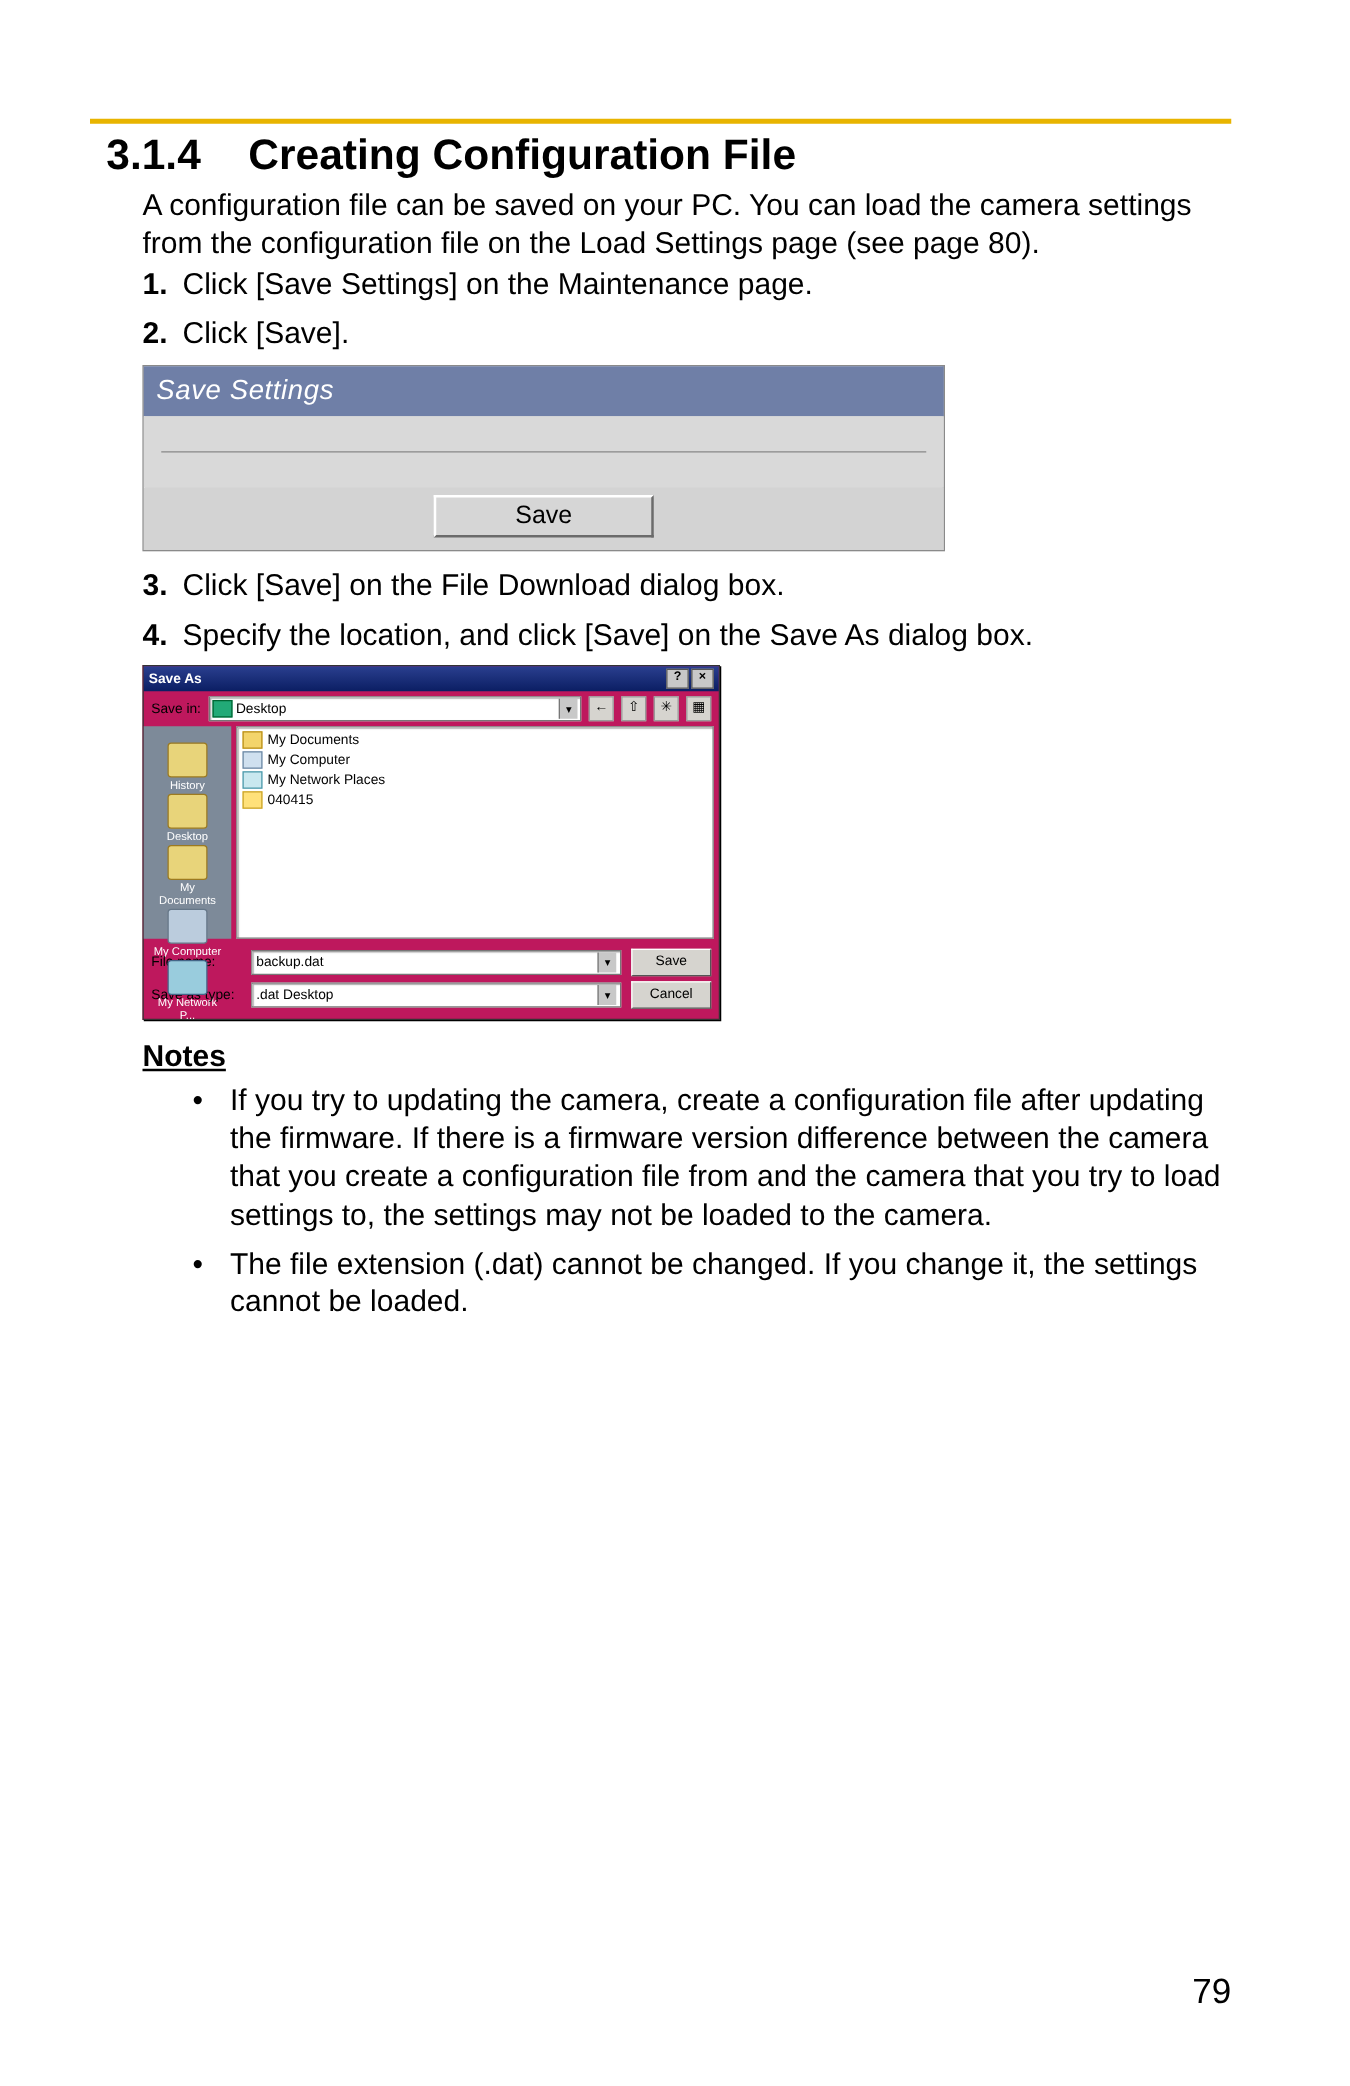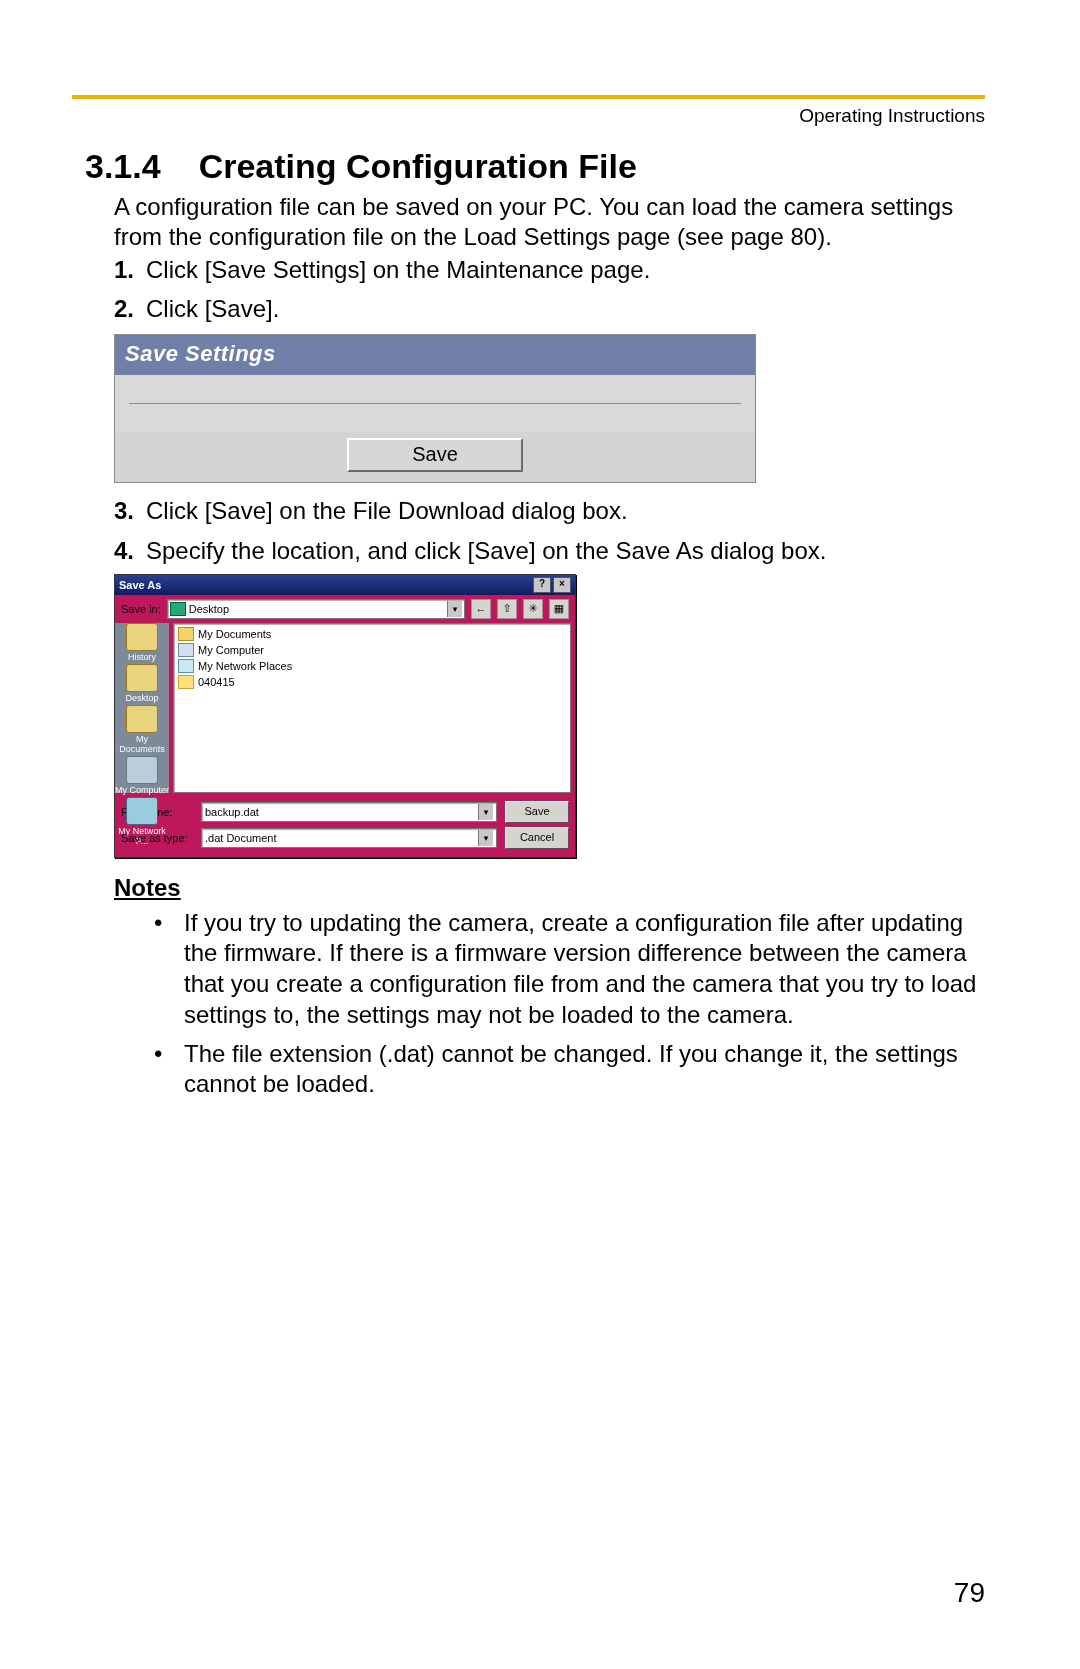--- a/index.html
+++ b/index.html
@@ -57,21 +57,21 @@
   .save-settings{
     width:640px;
     margin:10px 0 12px 42px;
     border:1px solid #8a8a8a;
     background:#d9d9d9;
     box-shadow:inset -1px -1px 0 #b5b5b5, inset 1px 1px 0 #fff;
   }
   .ss-title{
     background:#6f7fa7;
     color:#fff;
-    font-weight:bold;
+    font-weight:normal;
     font-size:22px;
     font-style:italic;
     padding:6px 27px 8px 10px;
     letter-spacing:0.5px;
   }
   .ss-body{
     background:#d9d9d9;
     padding:28px 14px 10px 14px;
   }
   .ss-hr{height:1px;background:#888;margin-bottom:18px;}
@@ -142,24 +142,24 @@
   }
   .sa-toolbtn{
     width:18px;height:18px;border:1px solid #999;background:#d6d4cf;
     text-align:center;font-size:11px;line-height:16px;
   }
   .sa-body{
     display:flex;
     height:170px;
   }
   .sa-side{
-    width:54px;
+    width:70px;
     background:#7d8a99;
     display:flex;flex-direction:column;align-items:center;
-    padding-top:0;gap:2px;
+    padding-top:13px;gap:2px;
   }
   .sa-side .item{
     width:60px;text-align:center;color:#fff;font-size:9px;
   }
   .sa-side .ico{
     width:30px;height:26px;margin:0 auto 1px auto;
     background:#e8d47a;border:1px solid #9c7a20;border-radius:3px;
     position:relative;
   }
   .sa-side .ico.pc{background:#bcd;border-color:#678;}
@@ -213,21 +213,20 @@
     right:95px;
     bottom:60px;
     font-size:28px;
   }
 </style>
 </head>
 <body>
 
 <div class="page">
   <div class="top-rule"></div>
-  <div class="running-head">Operating Instructions</div>
 
   <h1 class="section">
     <span class="num">3.1.4</span><span>Creating Configuration File</span>
   </h1>
 
   <p class="intro">A configuration file can be saved on your PC. You can load the camera settings from the configuration file on the Load Settings page (see page 80).</p>
 
   <ol class="steps">
     <li>
         <span class="n">1.</span>
@@ -311,21 +310,21 @@
         <label>File name:</label>
         <div class="field">
           <span>backup.dat</span>
           <span class="dd">▾</span>
         </div>
         <div class="btn">Save</div>
       </div>
       <div class="sa-row">
         <label>Save as type:</label>
         <div class="field">
-          <span>.dat Document</span>
+          <span>.dat Desktop</span>
           <span class="dd">▾</span>
         </div>
         <div class="btn">Cancel</div>
       </div>
     </div>
   </div>
 
 
   <h3 class="notes">Notes</h3>
 

